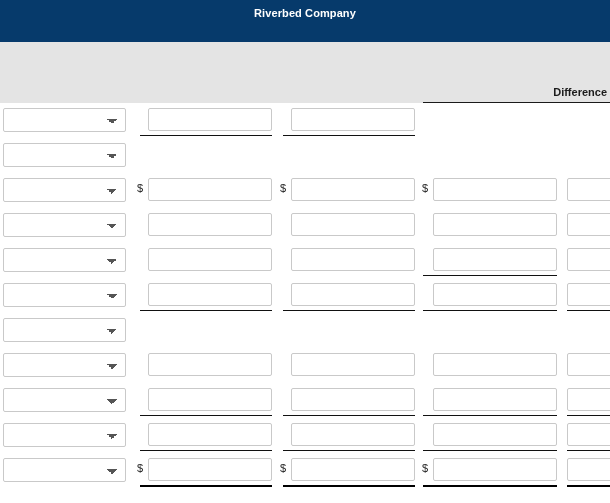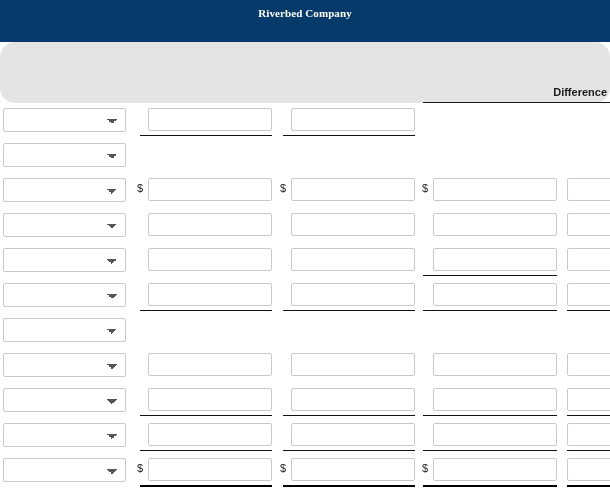--- a/index.html
+++ b/index.html
@@ -22,29 +22,28 @@
     width: 610px; height: 42px;
     background: #063A6B;
     color: #ffffff;
     font-weight: bold;
     font-size: 11px;
     line-height: 14px;
     text-align: center;
     padding-top: 6px;
     box-sizing: border-box;
   }
-  #title-band div { letter-spacing: .1px; font-family: Liberation Serif, serif; }
+  #title-band div { letter-spacing: .1px; }
 
   
   #header-band {
     position: absolute;
     left: 0; top: 42px;
     width: 610px; height: 61px;
     background: #e4e4e4;
-    border-radius: 15px;
   }
   .hdr-txt {
     position: absolute;
     font-size: 11px;
     font-weight: bold;
     color: #1c1c1c;
     white-space: nowrap;
   }
   .hdr-rule {
     position: absolute;

